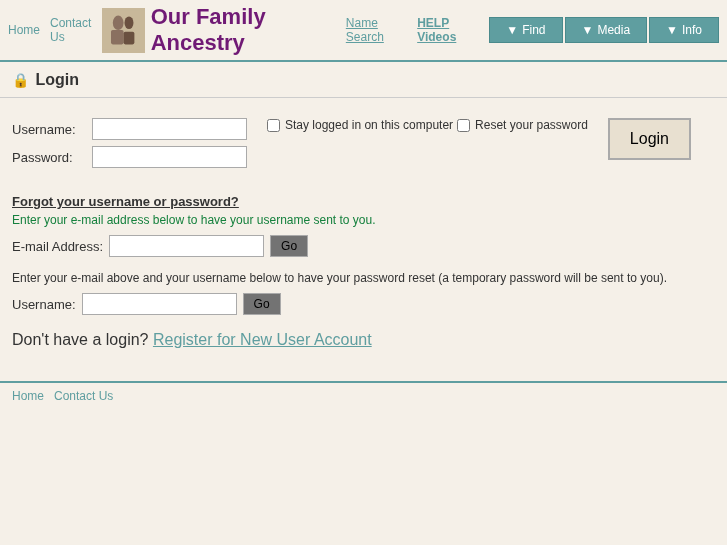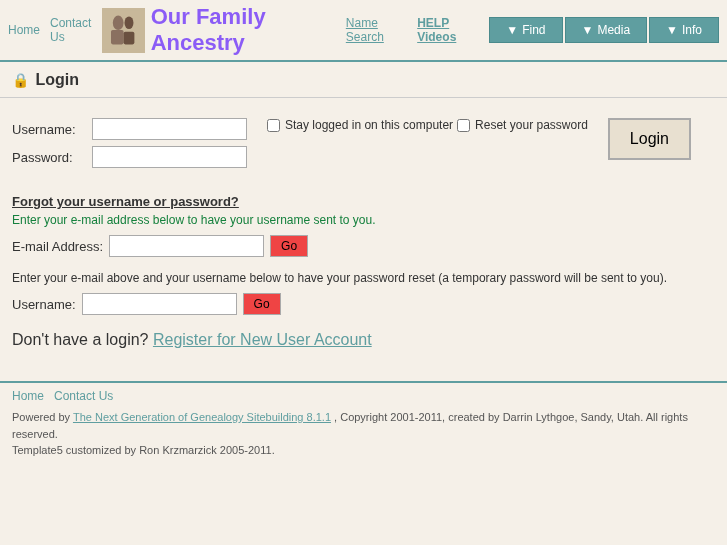--- a/index.html
+++ b/index.html
@@ -36,21 +36,21 @@
       margin: 0 6px;
       background: #c8b89a;
       display: inline-flex;
       align-items: center;
       justify-content: center;
       overflow: hidden;
     }
     #site-title {
       font-size: 22px;
       font-weight: bold;
-      color: #8b5cf6;
+      color: #701a75;
       margin-right: 10px;
     }
     #header-right {
       margin-left: auto;
       display: flex;
       gap: 2px;
     }
 
     
     #top-bar {
@@ -162,21 +162,21 @@
     }
     .email-input {
       width: 155px;
       height: 22px;
       border: 1px solid #aaa;
       background: white;
       padding: 2px 4px;
       font-size: 12px;
     }
     .go-btn {
-      background: #ef4444;
+      background: #737373;
       border: 1px solid #aaa;
       padding: 2px 10px;
       font-size: 12px;
       cursor: pointer;
       height: 22px;
     }
 
     #password-reset-desc {
       font-size: 12px;
       margin-top: 14px;
@@ -325,20 +325,13 @@
     <a href="#">Register for New User Account</a>
   </div>
 
 </div>
 
 <div id="footer-bar">
   <div id="footer-links">
     <a href="#">Home</a>
     <a href="#">Contact Us</a>
   </div>
-  <div id="footer-text">
-    <span>Powered by</span>
-    <a href="#">The Next Generation of Genealogy Sitebuilding 8.1.1</a>
-    <span>, Copyright 2001-2011, created by Darrin Lythgoe, Sandy, Utah. All rights reserved.</span>
-    <br>
-    <span>Template5 customized by Ron Krzmarzick 2005-2011.</span>
-  </div>
 </div>
 
 </body></html>

